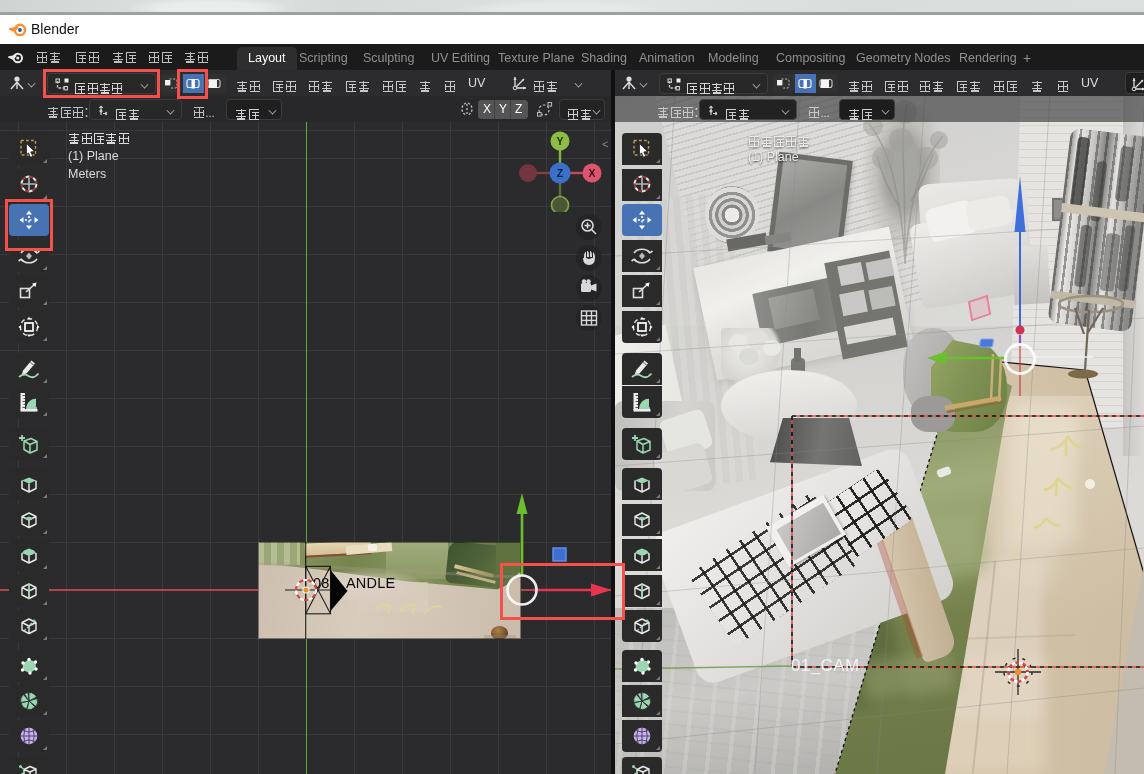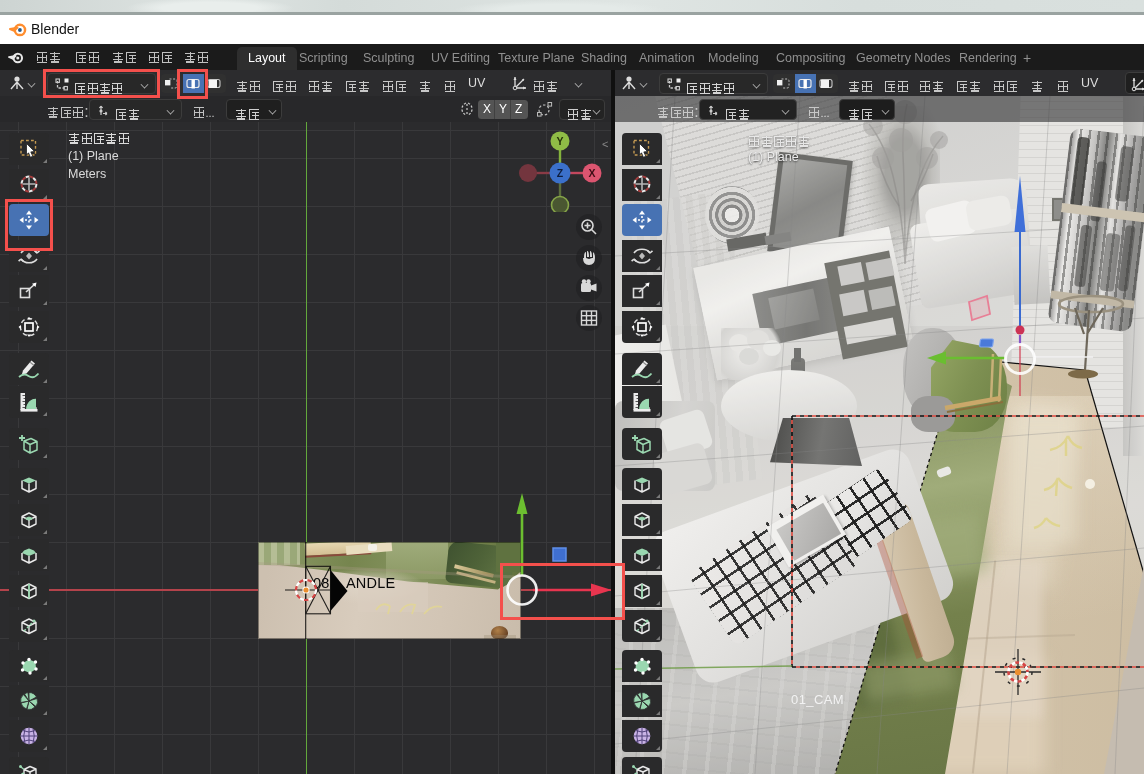--- a/index.html
+++ b/index.html
@@ -664,21 +664,21 @@
         <circle cx="405" cy="234" r="4.5" fill="#cc3354"></circle>
         <line x1="405" y1="239" x2="405" y2="248" stroke="#8656c8" stroke-width="2.2"></line>
         <line x1="405" y1="248" x2="405" y2="300" stroke="#d23a50" stroke-width="1.4" opacity=".85"></line>
         <rect x="365" y="243" width="13" height="8" rx="1.5" fill="#4a7ad9" stroke="#7aa2ee" stroke-width="1.2" transform="skewX(-8)" transform-origin="371 247"></rect>
         <path d="M354 206 L372 200 L375 218 L357 224 Z" fill="#e8809733" stroke="#e87f96" stroke-width="1.8"></path>
         <line x1="330" y1="262" x2="390" y2="262" stroke="#6abe30" stroke-width="2.4"></line>
         <path d="M312 262 L331 255.5 V268.5 Z" fill="#6abe30"></path>
         <line x1="420" y1="261" x2="478" y2="261" stroke="#f2f2f2" stroke-width="1.6"></line>
         <circle cx="405" cy="263" r="14.5" fill="none" stroke="#ffffffe0" stroke-width="3"></circle>
       </svg>
-      <span class="abs" style="left:176px;top:596px;color:#f2f2f2;font-size:13px;letter-spacing:.4px">01_CAM</span>
+      <span class="abs" style="left:176px;top:560px;color:#f2f2f2;font-size:17px;letter-spacing:.4px">01_CAM</span>
 
       <div class="abs" style="left:133px;top:36px;color:#ececec;filter:drop-shadow(0 1px 1px #00000099)"><i class="c"></i><i class="c v2"></i><i class="c v3"></i><i class="c"></i><i class="c v2"></i></div>
       <div class="abs" style="left:133px;top:54px;color:#ececec;font-size:12.5px;text-shadow:0 1px 2px #000a">(1) Plane</div>
     </div>
     <div class="hdr abs" style="left:0;top:0;width:529px;height:26px">
       <svg class="abs" style="left:6px;top:5px" width="17" height="16" viewBox="0 0 17 16">
         <circle cx="8" cy="4" r="2.6" fill="#ddd"></circle>
         <path d="M2 14 L8 7 L14 14 M8 7 V14" stroke="#ddd" stroke-width="1.4" fill="none"></path>
       </svg>
       <span class="chev abs" style="left:25px;top:10px"></span>

